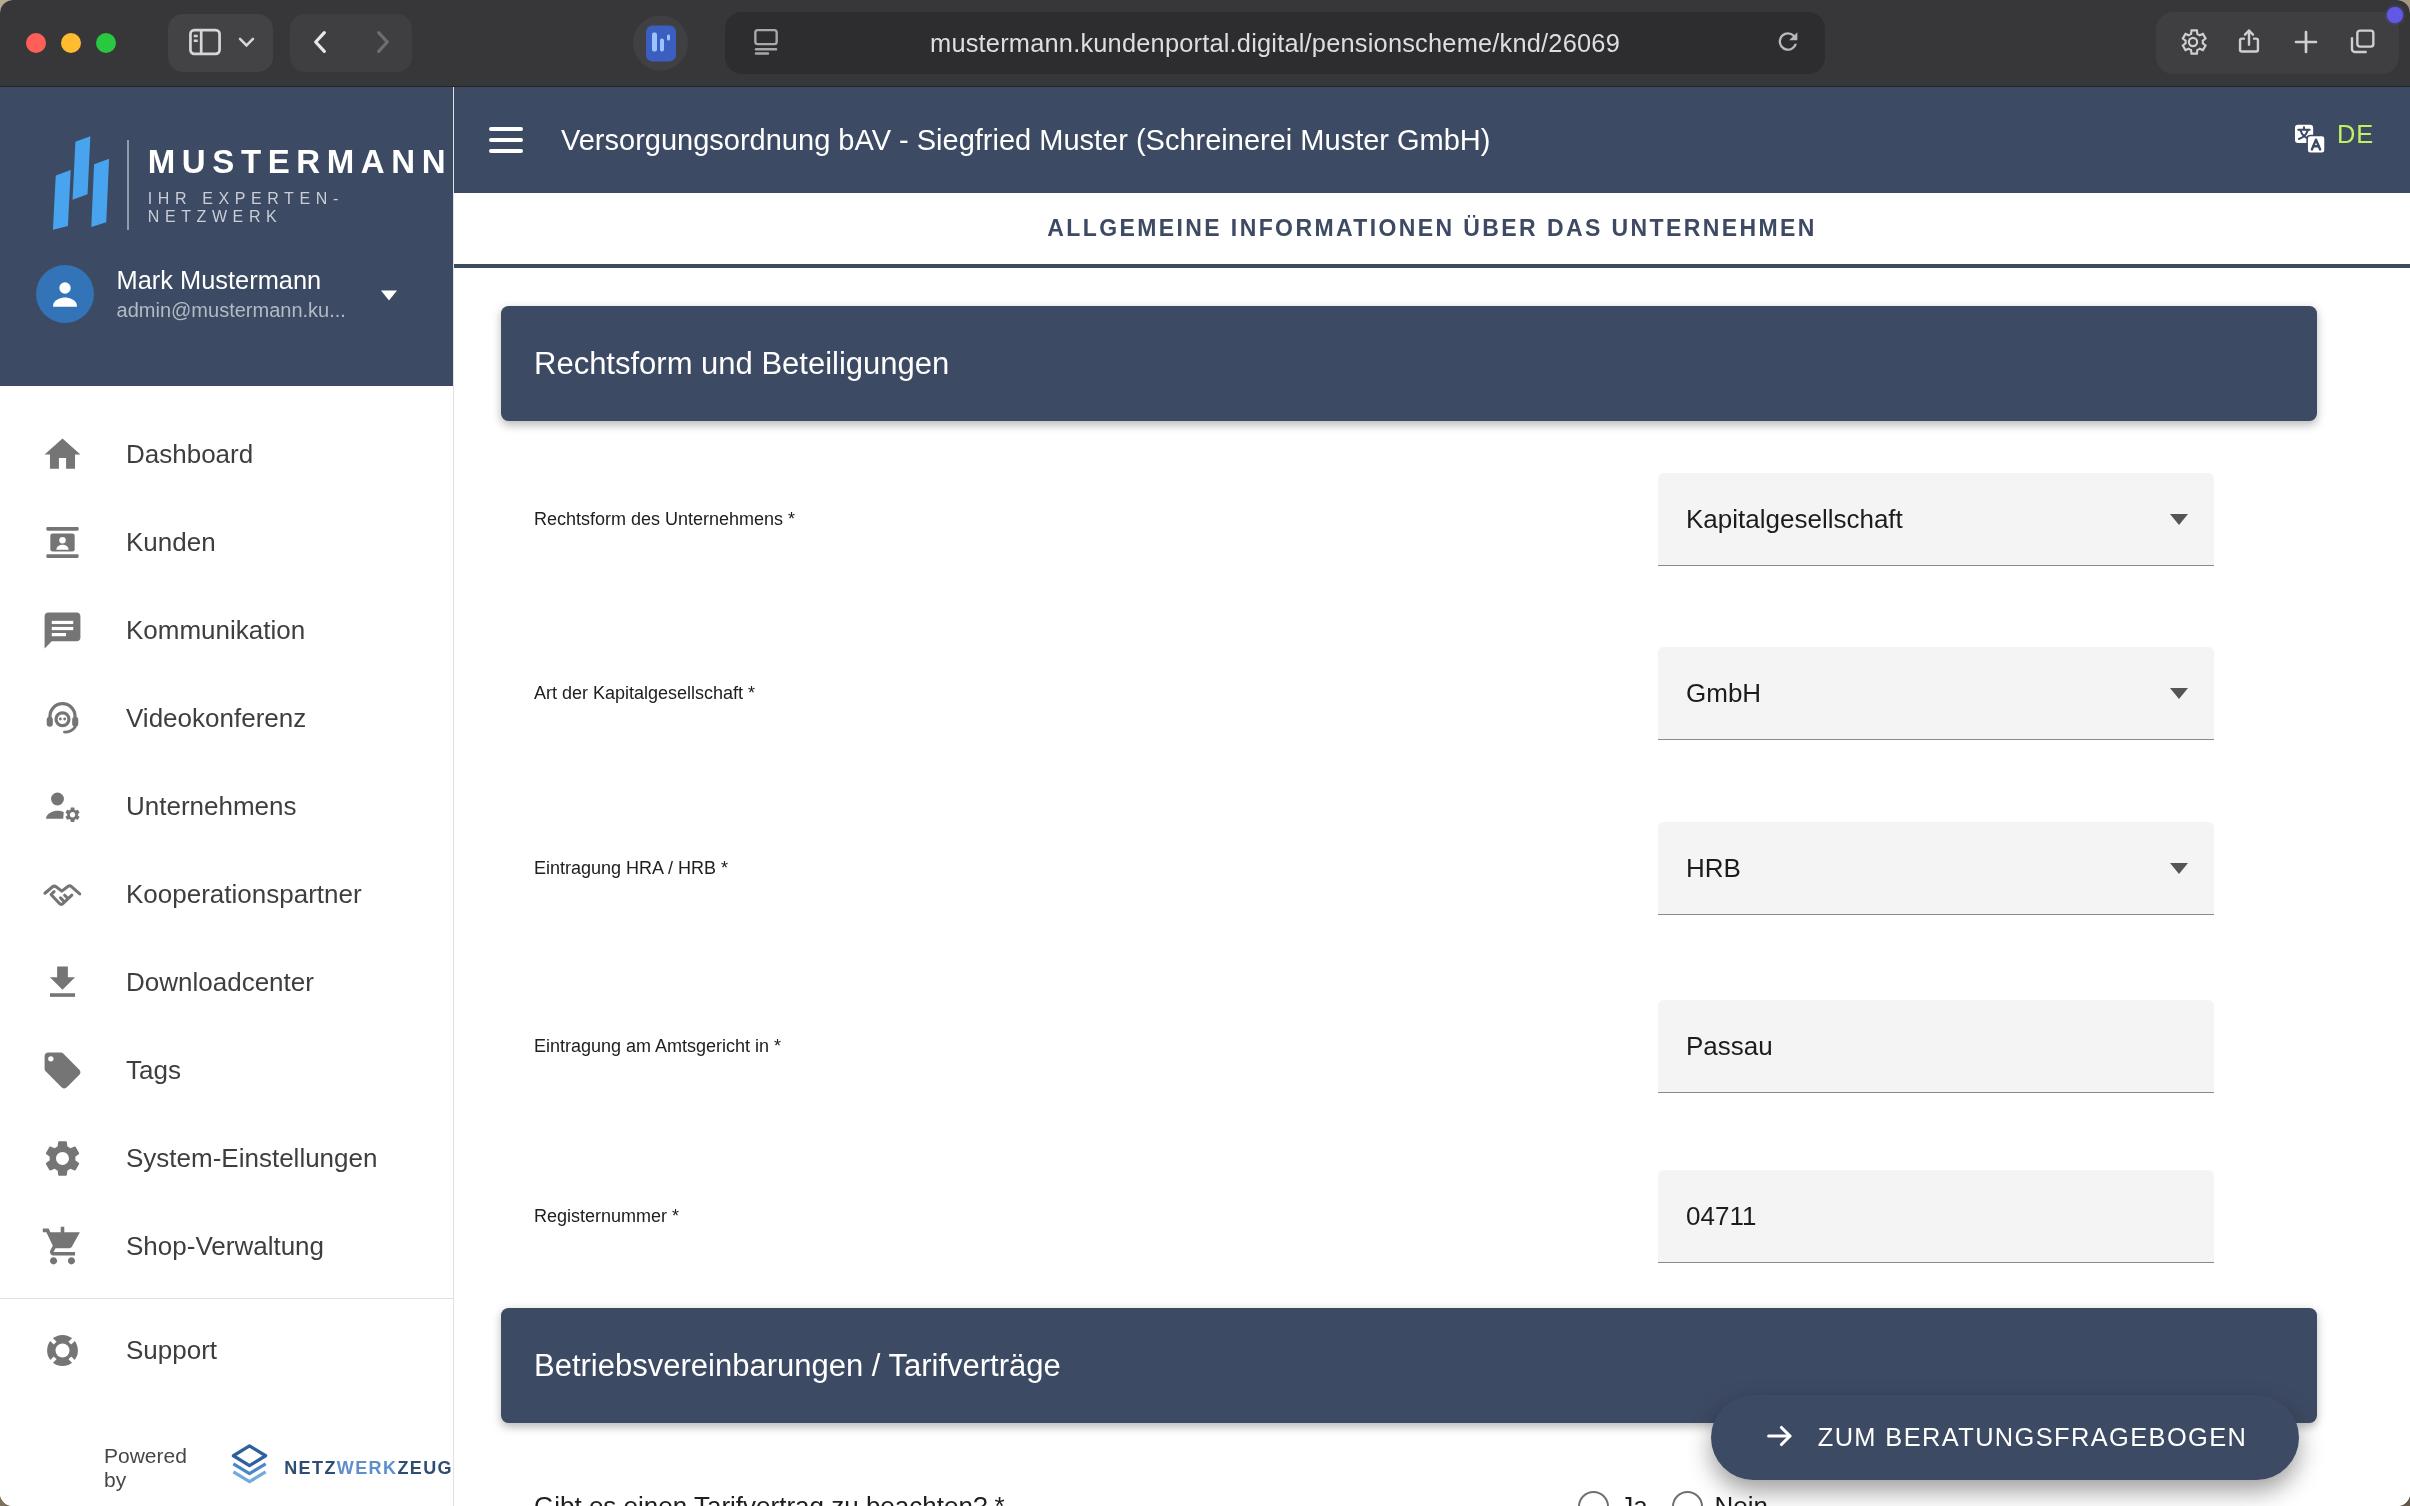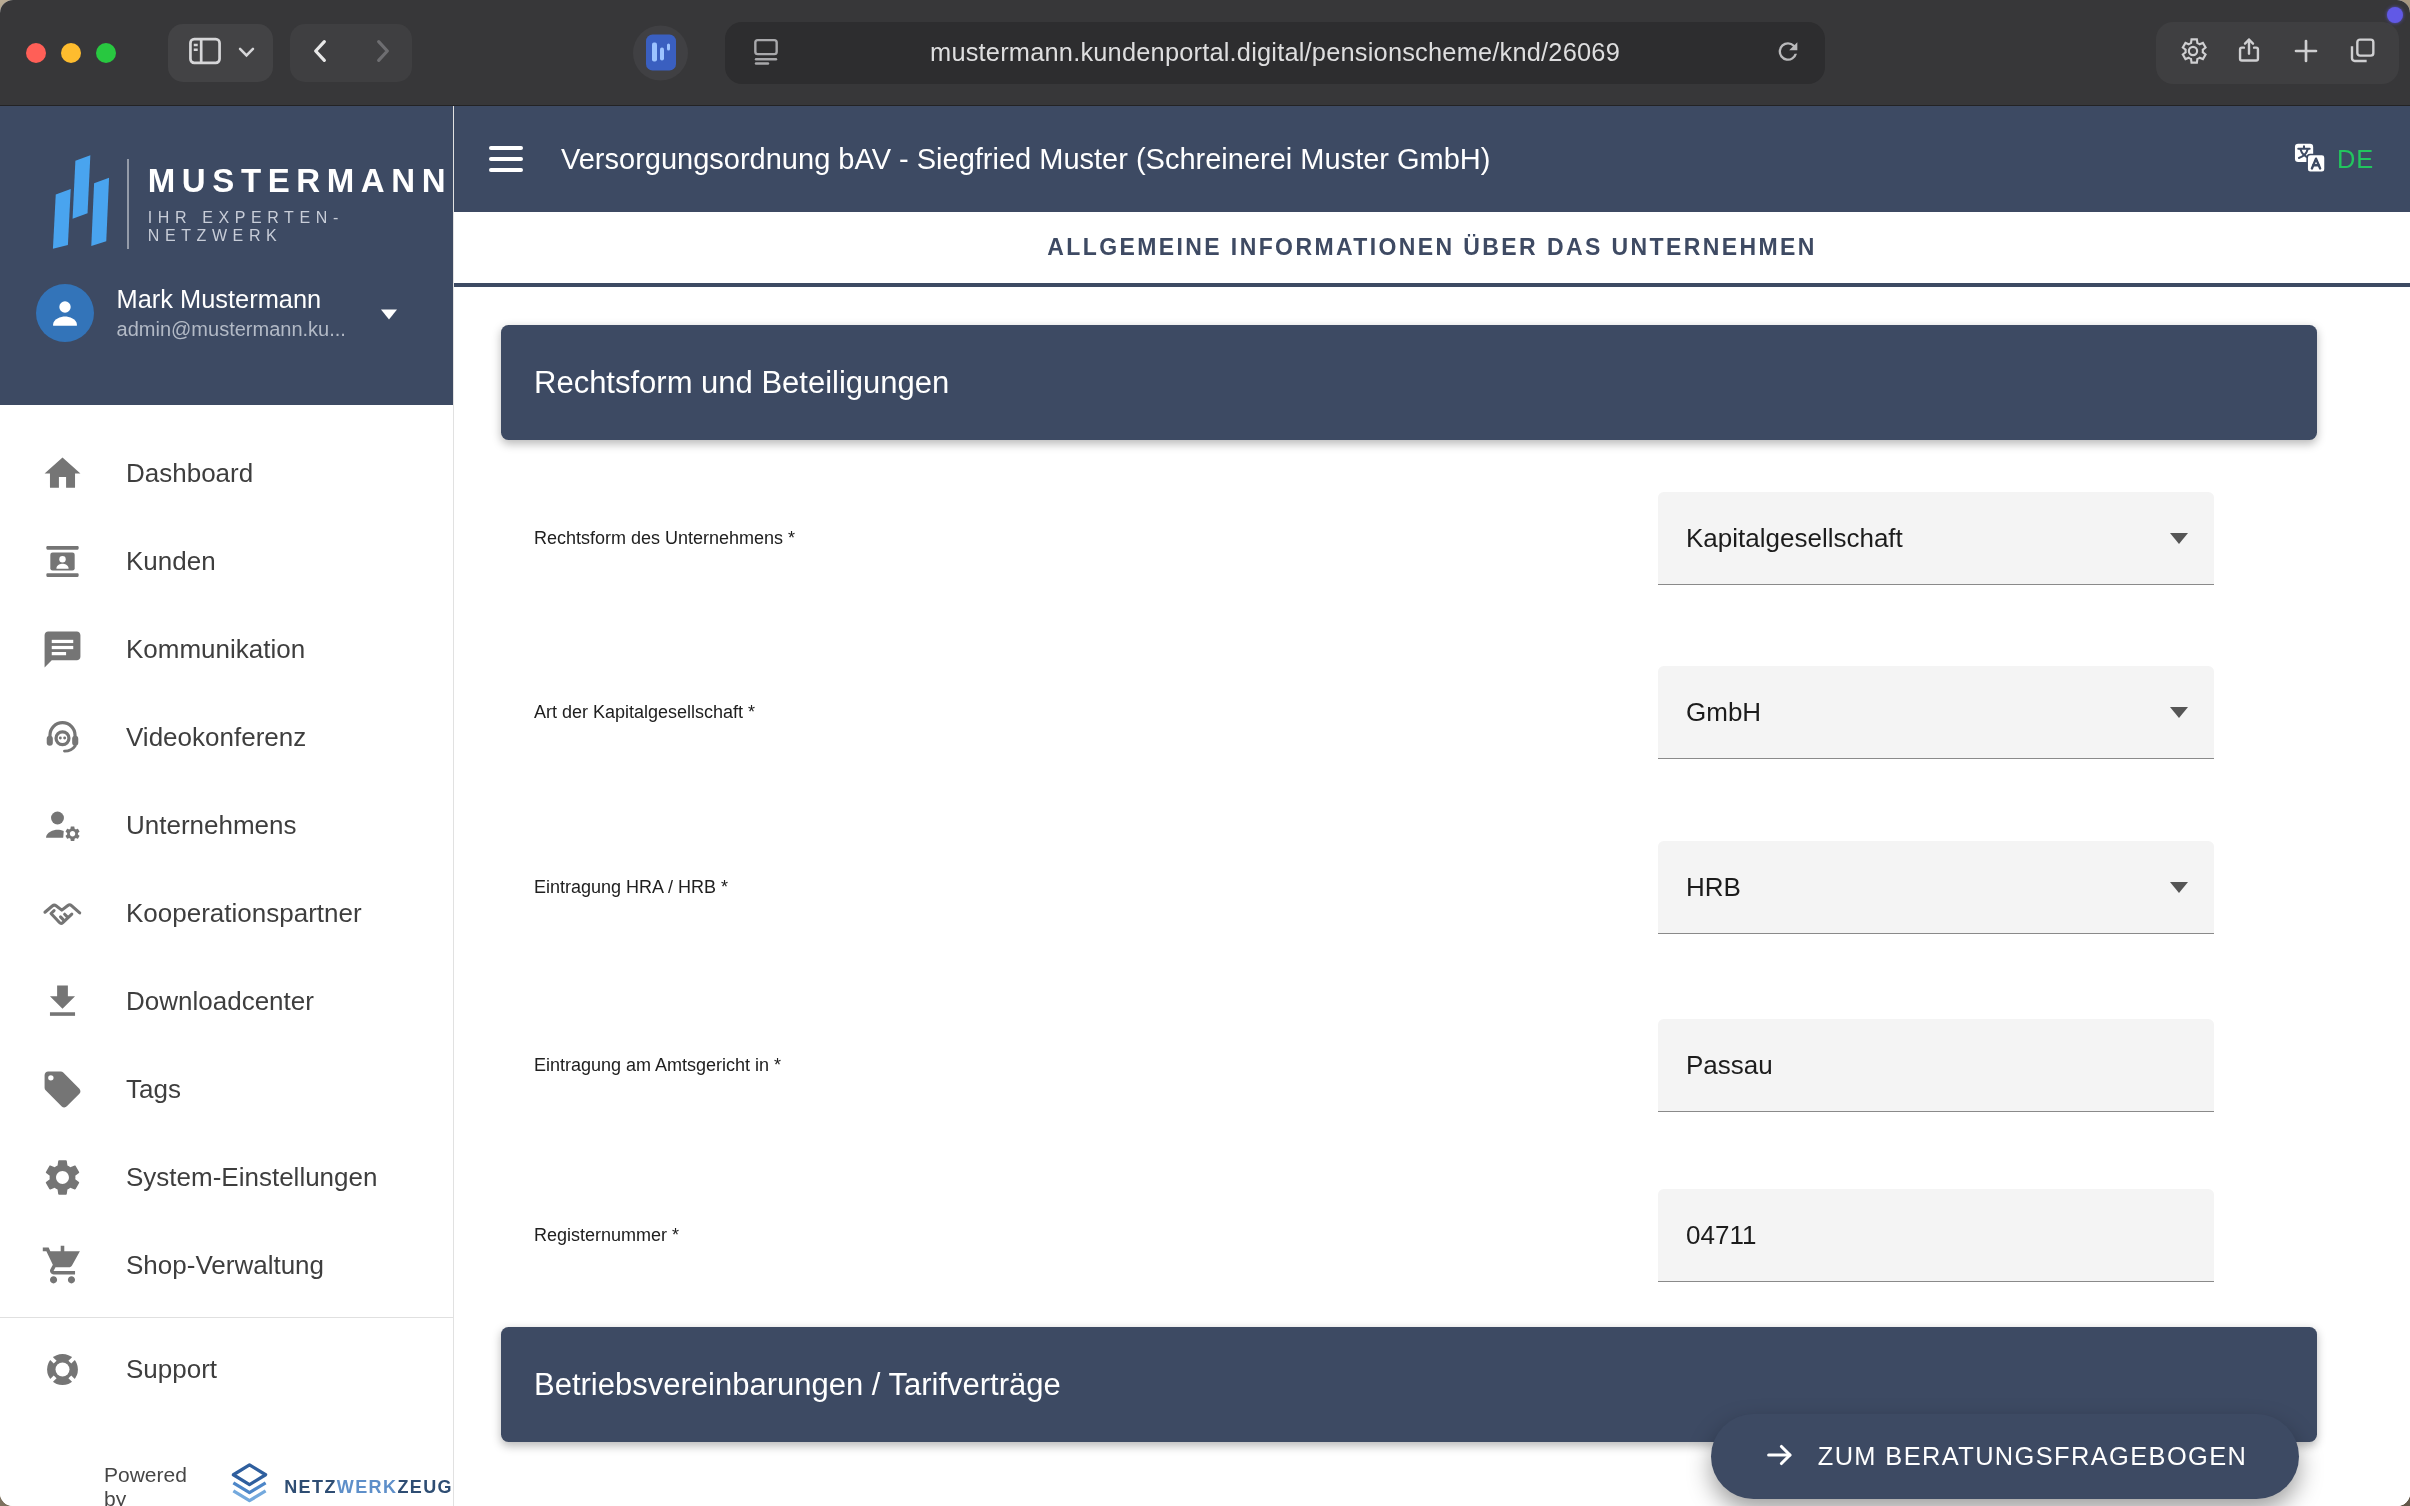--- a/index.html
+++ b/index.html
@@ -4,21 +4,21 @@
 <style>
   * { margin:0; padding:0; box-sizing:border-box; }
   html,body { width:2411px; height:1507px; overflow:hidden;
     font-family:"Liberation Sans","DejaVu Sans",sans-serif; }
   body { background:linear-gradient(160deg,#c7b89f 0%,#b3a288 40%,#7d6f5d 100%); }
 
   .window { position:absolute; inset:0; border-radius:13px; overflow:hidden;
     background:#fff; box-shadow:0 19px 56px rgba(0,0,0,.5); }
 
   
-  .toolbar { position:relative; height:106px; background:#373739; border-bottom:0.9px solid #232325; }
+  .toolbar { position:relative; height:87px; background:#373739; border-bottom:0.9px solid #232325; }
   .traffic { position:absolute; left:26px; top:50%; transform:translateY(-50%);
     display:flex; gap:15px; }
   .tl { width:20px; height:20px; border-radius:50%; }
   .tb-pill { position:absolute; top:50%; transform:translateY(-50%);
     background:#434345; border-radius:15px; display:flex; align-items:center; justify-content:space-around; }
   .sidebar-toggle { left:168px; width:105px; height:58px; padding:0 11.3px; }
   .nav-arrows { left:290px; width:122px; height:58px; background:#3f3f41; }
   .ext-circle { position:absolute; left:633px; top:50%; transform:translateY(-50%);
     width:55px; height:55px; border-radius:50%; background:#404043;
     display:flex; align-items:center; justify-content:center; }
@@ -63,21 +63,21 @@
   .powered-text { font-size:21px; color:#464646; }
   .brand-glyph { margin:0 13px 0 21px; }
   .brand-text { font-size:18px; font-weight:700; letter-spacing:1.4px; }
 
   
   .content { flex:1; display:flex; flex-direction:column; background:#fff; min-width:0; }
   .app-header { height:106px; background:#3d4a63; display:flex; align-items:center; position:relative; flex:none; }
   .burger { margin-left:35px; width:34px; height:25.4px; display:flex; flex-direction:column; justify-content:space-between; cursor:pointer; }
   .burger i { display:block; height:3.8px; background:#fff; border-radius:1.9px; }
   .app-title { color:#fff; font-size:29px; margin-left:38px; white-space:nowrap; }
-  .lang { position:absolute; right:36px; display:flex; align-items:center; gap:8px; color:#22c55e; }
+  .lang { position:absolute; right:36px; display:flex; align-items:flex-start; gap:8px; color:#bef264; }
   .lang-label { font-size:25.4px; font-weight:500; letter-spacing:0.9px; }
 
   .tabbar { height:75px; display:flex; align-items:center; justify-content:center;
     border-bottom:4.7px solid #3d4a63; flex:none; }
   .tab-active { color:#3e4a63; font-size:23px; font-weight:600; letter-spacing:2.4px; }
 
   .page { position:relative; flex:1; overflow:hidden; background:#fff; }
 
   .section-card { position:absolute; left:47px; width:1816px; height:115px; background:#3d4a63;
     border-radius:7.5px; box-shadow:0 3.8px 9.4px rgba(0,0,0,.28); display:flex; align-items:center; }

